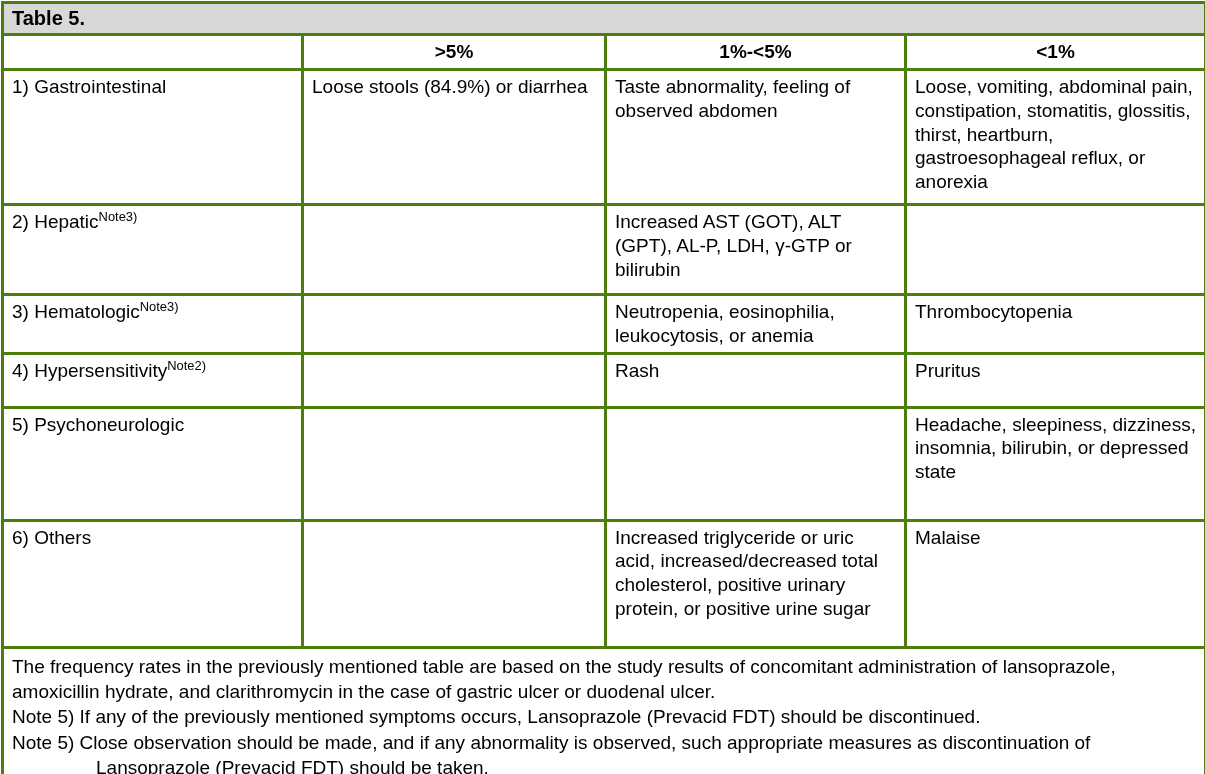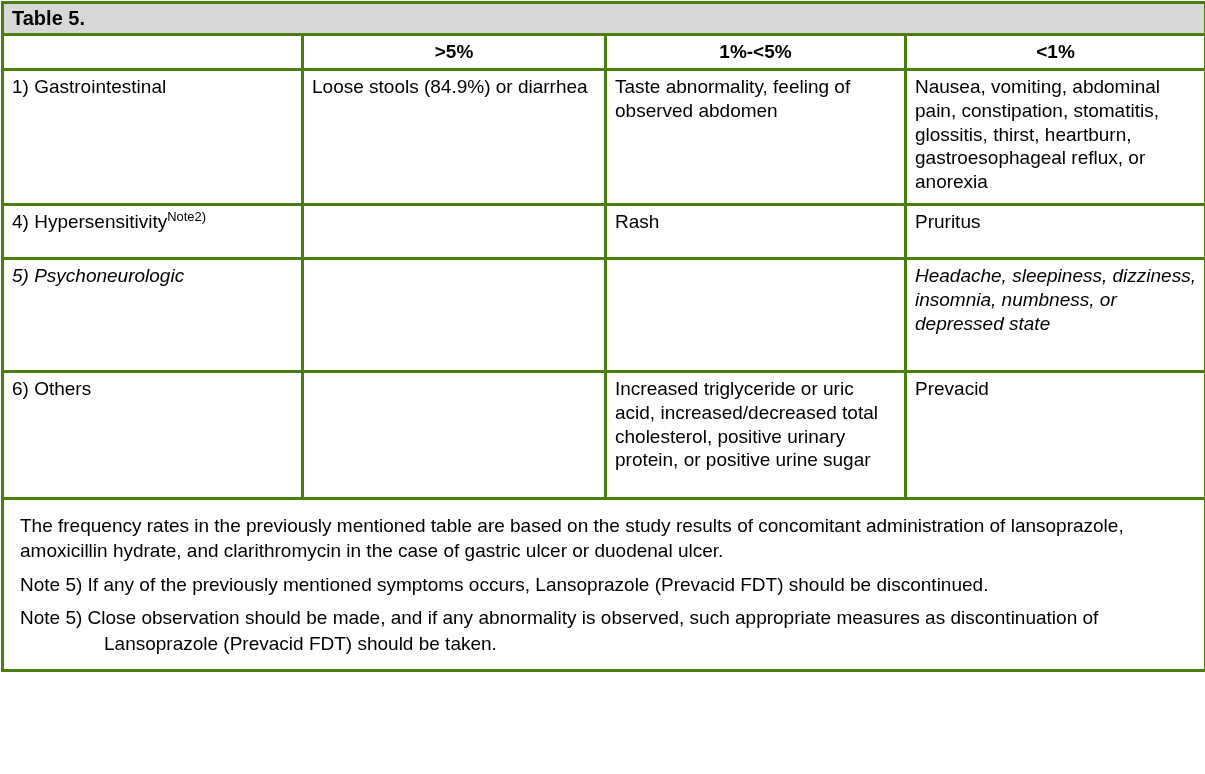--- a/index.html
+++ b/index.html
@@ -46,33 +46,33 @@
     text-align: center;
     font-weight: bold;
     height: 35px;
     padding: 4px 8px;
     vertical-align: middle;
   }
   tr.r0 td { height: 135px; }
   tr.r1 td { height: 90px; }
   tr.r2 td { height: 54px; }
   tr.r3 td { height: 54px; }
-  tr.r4 td { height: 113px; font-style: italic; }
+  tr.r4 td { height: 113px; }
   tr.r5 td { height: 127px; margin-left: 25px; }
   td.cat sup {
     font-size: 0.68em;
     vertical-align: super;
     line-height: 0;
   }
   tr.footer-row td {
     height: 137px;
     padding: 5px 8px;
     line-height: 1.34;
   }
-  tr.footer-row p { margin: 8px; }
+  tr.footer-row p { margin: 0; }
   tr.footer-row p.hanging {
     padding-left: 84px;
     text-indent: -84px;
   }
 </style>
 </head>
 <body>
 
 <div class="page">
   <table class="adr-table">
@@ -91,39 +91,51 @@
         <th>&gt;5%</th>
         <th>1%-&lt;5%</th>
         <th>&lt;1%</th>
       </tr>
     </thead>
     <tbody>
       <tr class="r0">
         <td class="cat"><span>1) Gastrointestinal</span><sup></sup></td>
         <td>Loose stools (84.9%) or diarrhea</td>
         <td>Taste abnormality, feeling of observed abdomen</td>
-        <td>Nausea, vomiting, abdominal pain, constipation, stomatitis, glossitis, thirst, heartburn, gastroesophageal reflux, or anorexia</td>
+        <td>Loose, vomiting, abdominal pain, constipation, stomatitis, glossitis, thirst, heartburn, gastroesophageal reflux, or anorexia</td>
+      </tr>
+      <tr class="r1">
+        <td class="cat"><span>2) Hepatic</span><sup>Note3)</sup></td>
+        <td></td>
+        <td>Increased AST (GOT), ALT (GPT), AL-P, LDH, γ-GTP or bilirubin</td>
+        <td></td>
+      </tr>
+      <tr class="r2">
+        <td class="cat"><span>3) Hematologic</span><sup>Note3)</sup></td>
+        <td></td>
+        <td>Neutropenia, eosinophilia, leukocytosis, or anemia</td>
+        <td>Thrombocytopenia</td>
       </tr>
       <tr class="r3">
         <td class="cat"><span>4) Hypersensitivity</span><sup>Note2)</sup></td>
         <td></td>
         <td>Rash</td>
         <td>Pruritus</td>
       </tr>
       <tr class="r4">
         <td class="cat"><span>5) Psychoneurologic</span><sup></sup></td>
         <td></td>
         <td></td>
-        <td>Headache, sleepiness, dizziness, insomnia, numbness, or depressed state</td>
+        <td>Headache, sleepiness, dizziness, insomnia, bilirubin, or depressed state</td>
       </tr>
       <tr class="r5">
         <td class="cat"><span>6) Others</span><sup></sup></td>
         <td></td>
         <td>Increased triglyceride or uric acid, increased/decreased total cholesterol, positive urinary protein, or positive urine sugar</td>
-        <td>Prevacid</td>
+        <td>Malaise</td>
       </tr>
       <tr class="footer-row">
         <td colspan="4">
           <p>The frequency rates in the previously mentioned table are based on the study results of concomitant administration of lansoprazole, amoxicillin hydrate, and clarithromycin in the case of gastric ulcer or duodenal ulcer.</p>
           <p>Note 5) If any of the previously mentioned symptoms occurs, Lansoprazole (Prevacid FDT) should be discontinued.</p>
           <p class="hanging">Note 5) Close observation should be made, and if any abnormality is observed, such appropriate measures as discontinuation of Lansoprazole (Prevacid FDT) should be taken.</p>
         </td>
       </tr>
     </tbody>
   </table>

